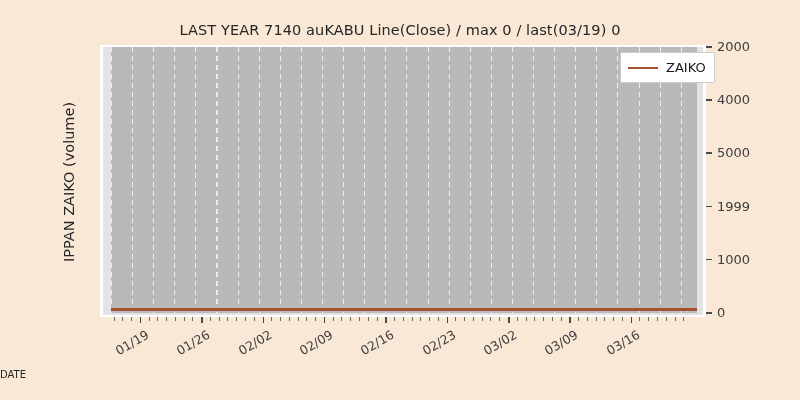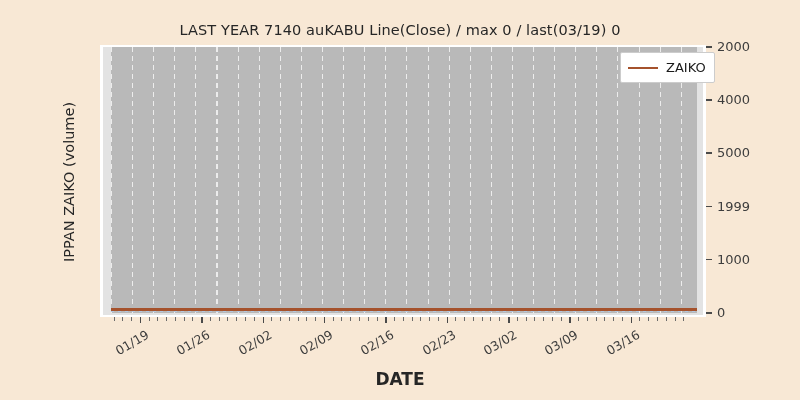--- a/index.html
+++ b/index.html
@@ -171,24 +171,23 @@
     transform-origin: right top;
     text-align: right;
   }
 
   
   #x-axis-title {
     position: absolute;
     left: 0;
     top: 369px;
     width: 800px;
-    text-align: center;
-    font-size: 17px;
+    text-align: left;
+    font-size: 10px;
     color: #262626;
-    font-weight: bold;
   }
   #y-axis-title {
     position: absolute;
     left: -46px;
     top: 174px;
     width: 230px;
     text-align: center;
     font-size: 14.5px;
     color: #262626;
     transform: rotate(-90deg);

